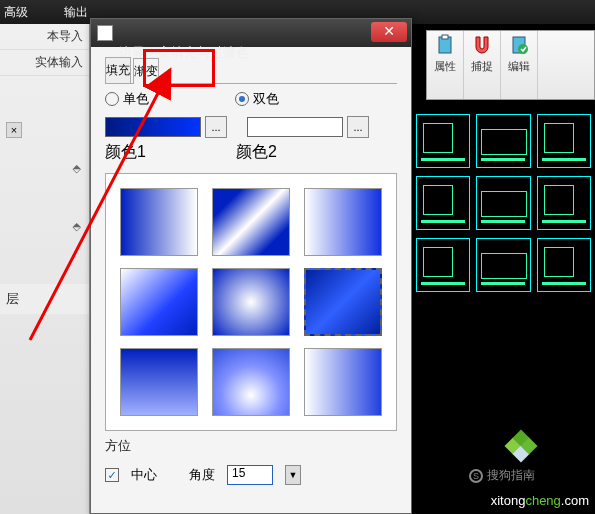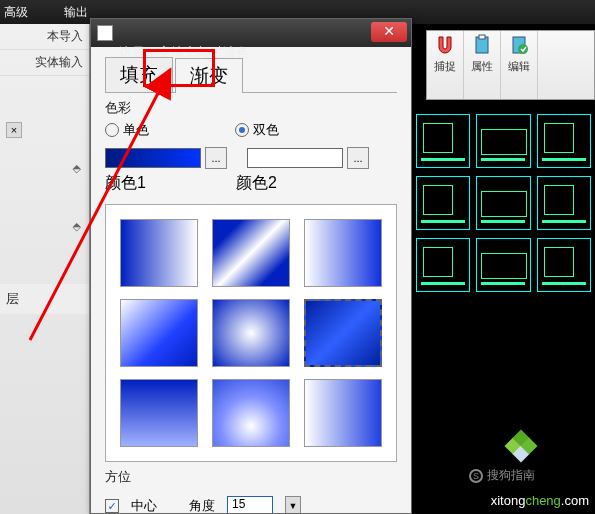--- a/index.html
+++ b/index.html
@@ -27,21 +27,21 @@
 
 .dialog { position: absolute; top: 18px; left: 90px; width: 322px; height: 496px; background: #f4f4f4; border: 1px solid #666; box-shadow: 2px 2px 8px rgba(0,0,0,0.5); }
 .titlebar { height: 28px; background: linear-gradient(#4a4a4a,#2a2a2a); display: flex; align-items: center; padding: 0 6px; position: relative; }
 .titlebar .ico { width: 16px; height: 16px; background: #fff; border: 1px solid #888; margin-right: 6px; }
 .titlebar .ttl { color: #eee; font-size: 13px; flex: 1; margin-top: 40px; }
 .titlebar .close { position: absolute; right: 4px; top: 3px; width: 36px; height: 20px; background: linear-gradient(#e85a5a,#c83030); border-radius: 3px; color: #fff; font-size: 14px; text-align: center; line-height: 18px; }
 
 .dialog-body { padding: 10px 14px; position: relative; height: calc(100% - 28px); overflow: hidden; }
 
 .tabs { display: flex; border-bottom: 1px solid #aaa; margin-bottom: 6px; }
-.tab { padding: 4px 14px; font-size: 19px; border: 1px solid #aaa; border-bottom: none; background: #eee; margin-right: 2px; position: relative; }
+.tab { padding: 4px 0; font-size: 12px; border: 1px solid #aaa; border-bottom: none; background: #eee; margin-right: 2px; position: relative; }
 .tab.active { background: #f4f4f4; top: 1px; }
 .red-box { position: absolute; border: 3px solid #e00; pointer-events: none; }
 
 .section-label { font-size: 13px; margin: 6px 0 4px; color: #222; }
 
 .color-row { display: flex; gap: 28px; align-items: center; }
 .radio-wrap { display: flex; align-items: center; gap: 4px; font-size: 13px; }
 .radio { width: 14px; height: 14px; border: 1px solid #666; border-radius: 50%; display: inline-flex; align-items: center; justify-content: center; }
 .radio.checked::after { content: ""; width: 6px; height: 6px; background: #3070d0; border-radius: 50%; }
 
@@ -100,36 +100,36 @@
 <div class="ribbon-bg">
   <span>高级</span>
   <span>输出</span>
 </div>
 
 <div class="ribbon-tools">
   <div class="tool-group">
     <div class="icons">
       <div class="tool-icon">
           <svg width="22" height="22">
-            <path d="M5 3 v10 a6 6 0 0 0 12 0 v-10 h-4 v10 a2 2 0 0 1 -4 0 v-10 z" fill="#e55" stroke="#900"></path>
+            <rect x="5" y="3" width="12" height="16" fill="#5bd" stroke="#357"></rect>
+            <rect x="8" y="1" width="6" height="4" fill="#fff" stroke="#357"></rect>
           </svg>
         </div>
     </div>
-    <div class="lbl">捕捉</div>
+    <div class="lbl">属性</div>
   </div>
   <div class="tool-group">
     <div class="icons">
       <div class="tool-icon">
           <svg width="22" height="22">
-            <rect x="5" y="3" width="12" height="16" fill="#5bd" stroke="#357"></rect>
-            <rect x="8" y="1" width="6" height="4" fill="#fff" stroke="#357"></rect>
+            <path d="M5 3 v10 a6 6 0 0 0 12 0 v-10 h-4 v10 a2 2 0 0 1 -4 0 v-10 z" fill="#e55" stroke="#900"></path>
           </svg>
         </div>
     </div>
-    <div class="lbl">属性</div>
+    <div class="lbl">捕捉</div>
   </div>
   <div class="tool-group">
     <div class="icons">
       <div class="tool-icon">
           <svg width="22" height="22">
             <rect x="5" y="3" width="12" height="16" fill="#5bd" stroke="#357"></rect>
             <circle cx="15" cy="15" r="5" fill="#3a5"></circle>
             <path d="M13 15 l2 2 l3 -4" stroke="#fff" fill="none" stroke-width="1.5"></path>
           </svg>
         </div>
@@ -154,21 +154,20 @@
     <div class="close">✕</div>
   </div>
   <div class="dialog-body">
 
     <div class="tabs">
       <div class="tab">填充</div>
       <div class="tab active">渐变</div>
     </div>
     <div class="red-box" style="left:52px; top:2px; width:72px; height:38px;"></div>
 
-    <div class="section-label">色彩</div>
 
     <div class="color-row">
       <div class="radio-wrap">
         <span class="radio"></span>
         <span>单色</span>
       </div>
       <div class="radio-wrap" style="margin-left:58px;">
         <span class="radio checked"></span>
         <span>双色</span>
       </div>

